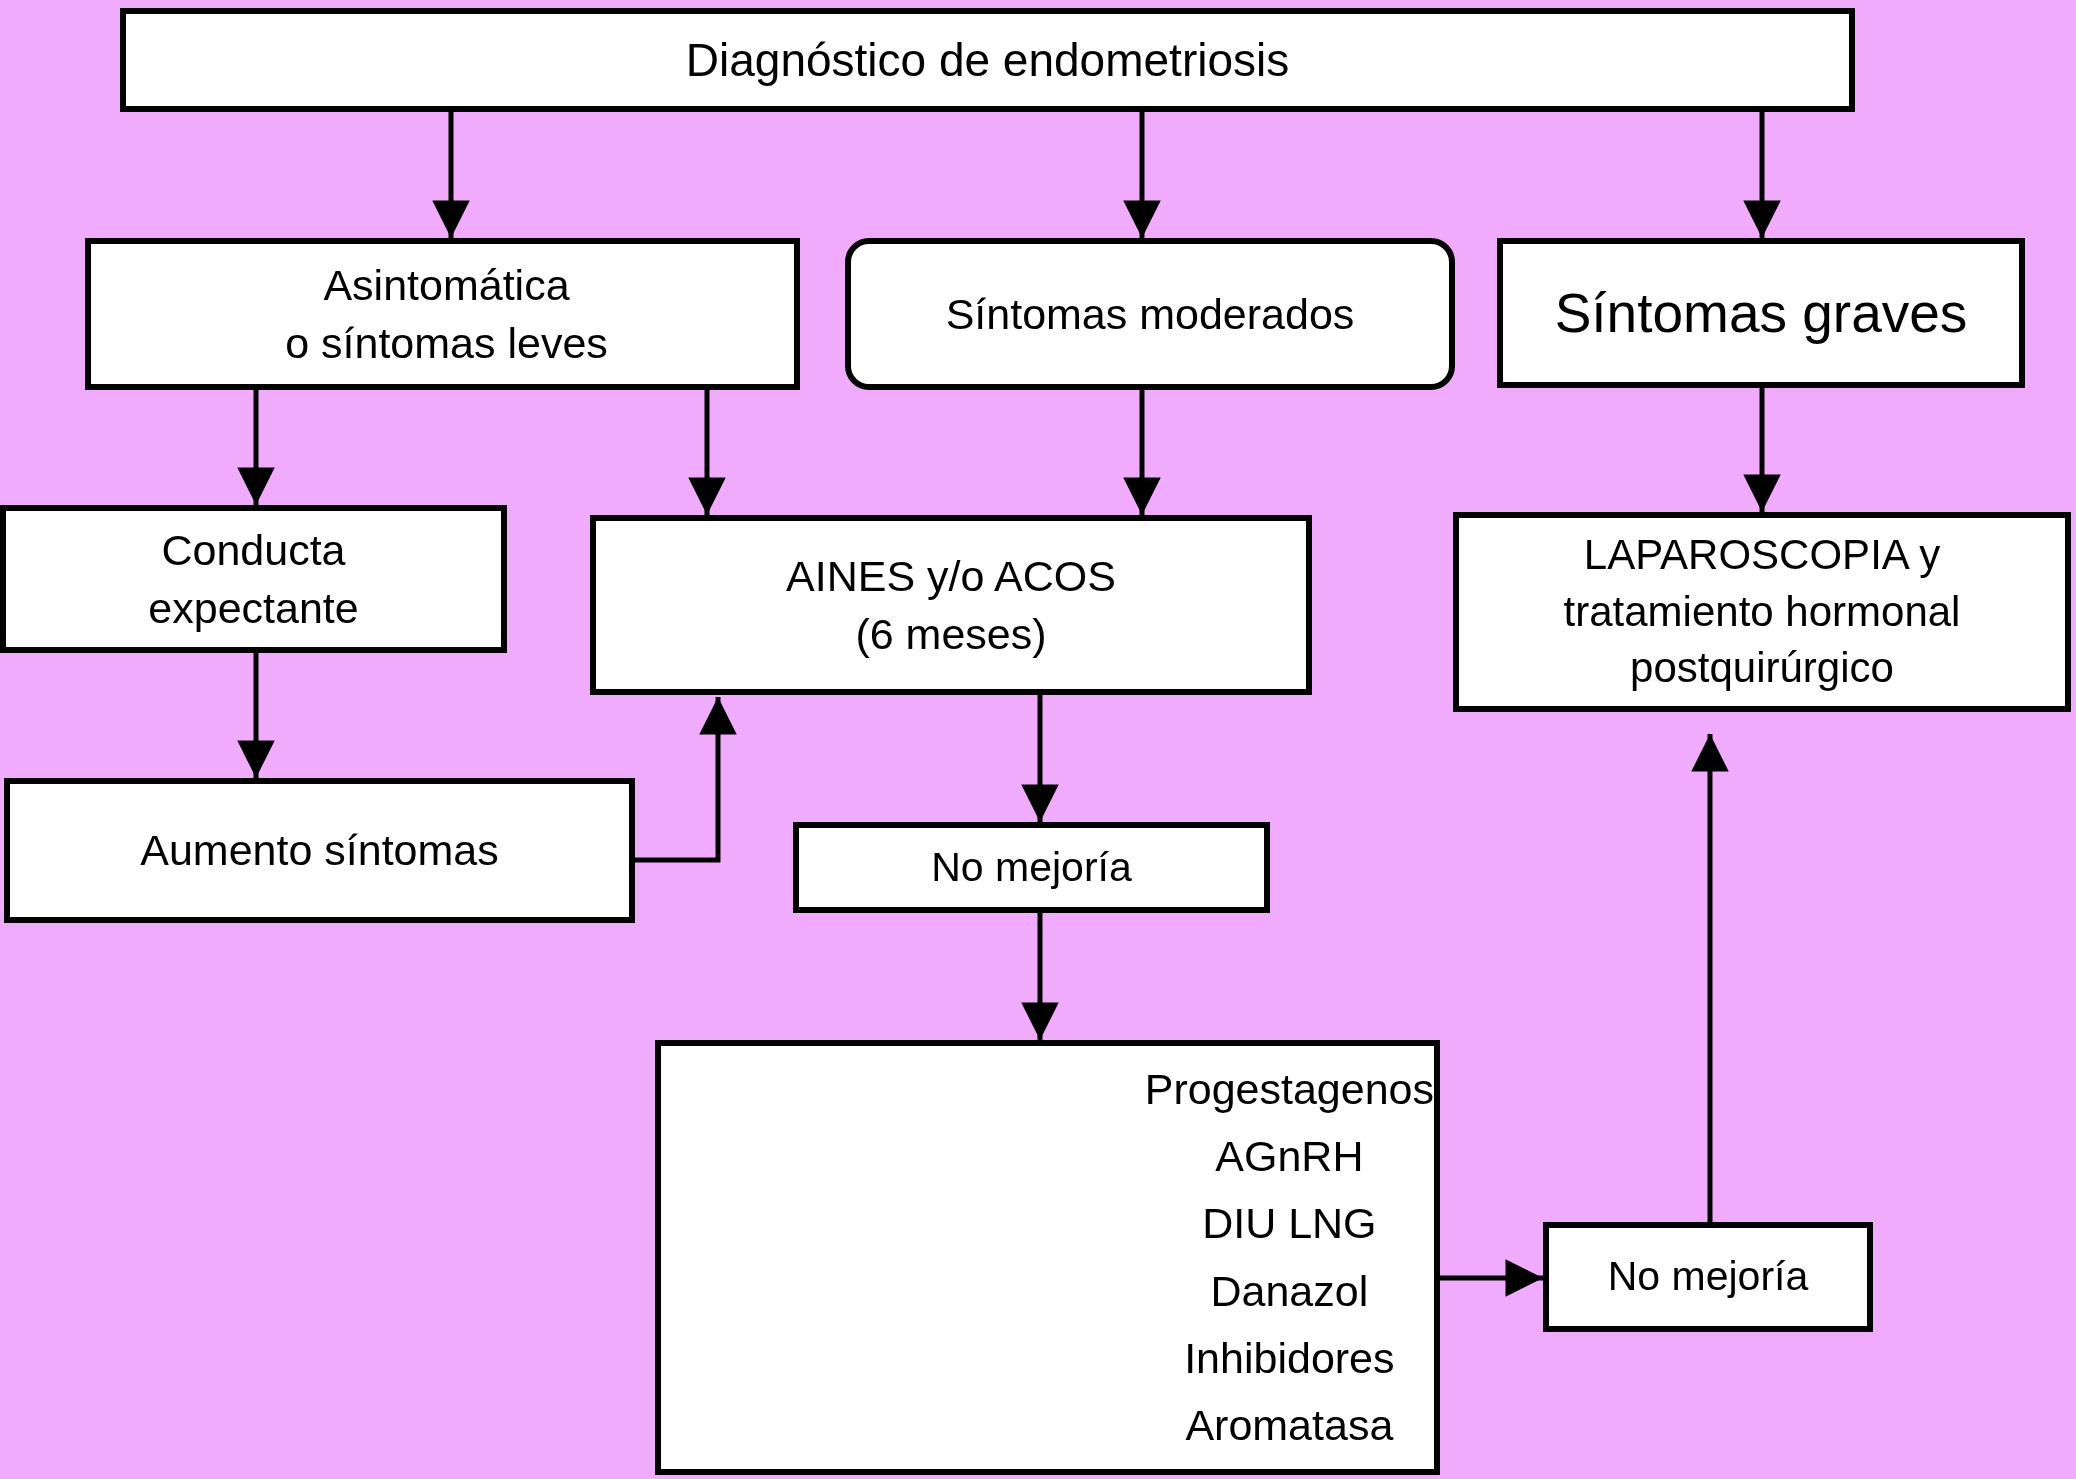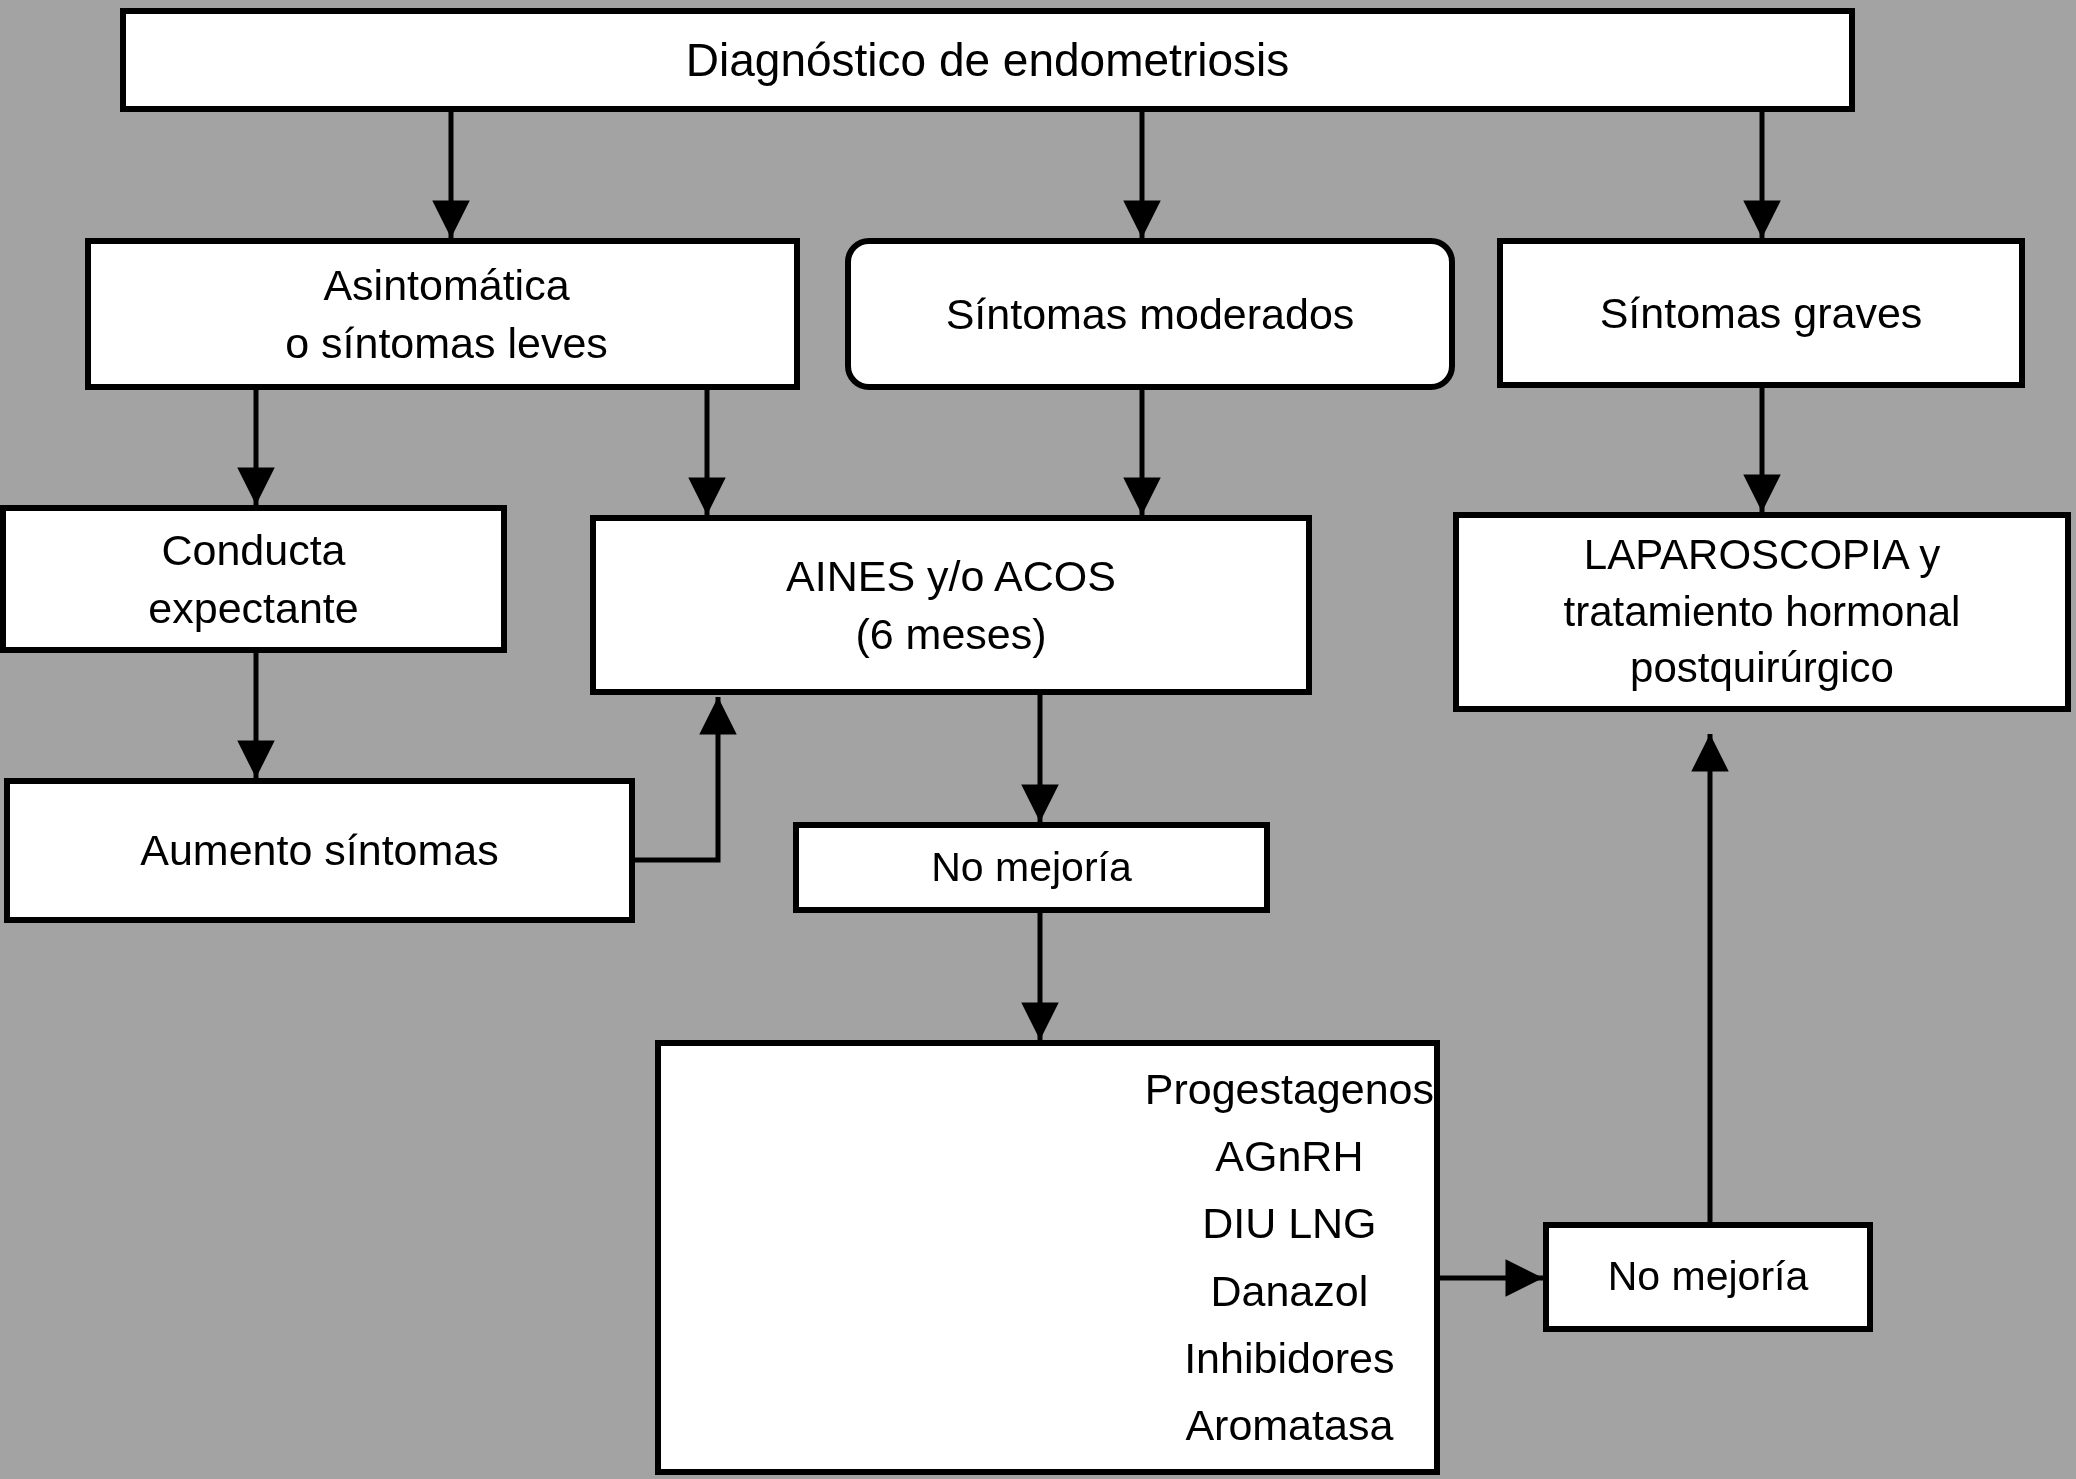--- a/index.html
+++ b/index.html
@@ -1,41 +1,41 @@
 <!DOCTYPE html>
 <html><head>
 <meta charset="utf-8">
 <style>
   html, body { margin: 0; padding: 0; background: #ffffff; }
   #canvas {
     position: relative;
     width: 2076px;
     height: 1479px;
-    background: #a3a3a3;
+    background: #f0abfc;
     font-family: "Liberation Sans", sans-serif;
     color: #000000;
     overflow: hidden;
   }
   .node {
     position: absolute;
     box-sizing: border-box;
     background: #ffffff;
     border: 6px solid #000000;
     display: flex;
     align-items: center;
     justify-content: center;
     text-align: center;
     z-index: 2;
   }
   .node .lbl { white-space: pre-line; line-height: 1.35; }
 
   .n-diagnostico   { left: 120px;  top: 8px;    width: 1735px; height: 104px; font-size: 46px; }
   .n-asintomatica  { left: 85px;   top: 238px;  width: 715px;  height: 152px; font-size: 43px; padding-left: 8px; }
   .n-moderados     { left: 845px;  top: 238px;  width: 610px;  height: 152px; font-size: 43px; border-radius: 24px; }
-  .n-graves        { left: 1497px; top: 238px;  width: 528px;  height: 150px; font-size: 43px; }
+  .n-graves        { left: 1497px; top: 238px;  width: 528px;  height: 150px; font-size: 55px; }
   .n-conducta      { left: 0px;    top: 505px;  width: 507px;  height: 148px; font-size: 43px; }
   .n-aines         { left: 590px;  top: 515px;  width: 722px;  height: 180px; font-size: 43px; text-align: center; }
   .n-laparoscopia  { left: 1453px; top: 512px;  width: 618px;  height: 200px; font-size: 42px; }
   .n-aumento       { left: 4px;    top: 778px;  width: 631px;  height: 145px; font-size: 43px; }
   .n-nomejoria1    { left: 793px;  top: 822px;  width: 477px;  height: 91px;  font-size: 41px; }
   .n-drogas        { left: 655px;  top: 1040px; width: 785px;  height: 435px; font-size: 43px; justify-content: flex-end; }
   .n-drogas .lbl   { line-height: 1.56; }
   .n-nomejoria2    { left: 1543px; top: 1222px; width: 330px;  height: 110px; font-size: 41px; }
 
   #wires {

